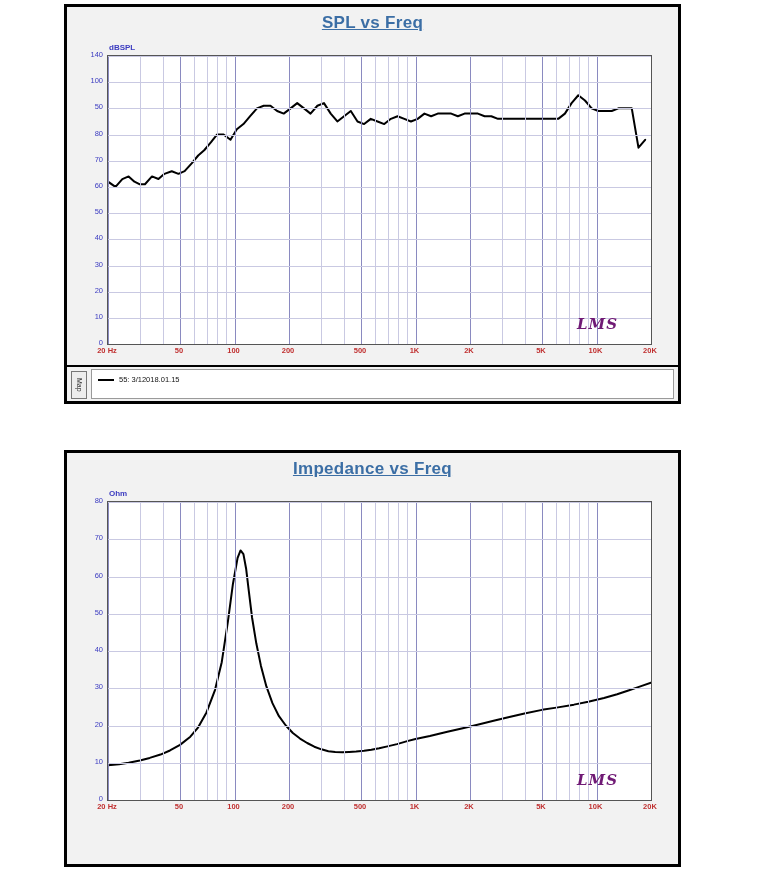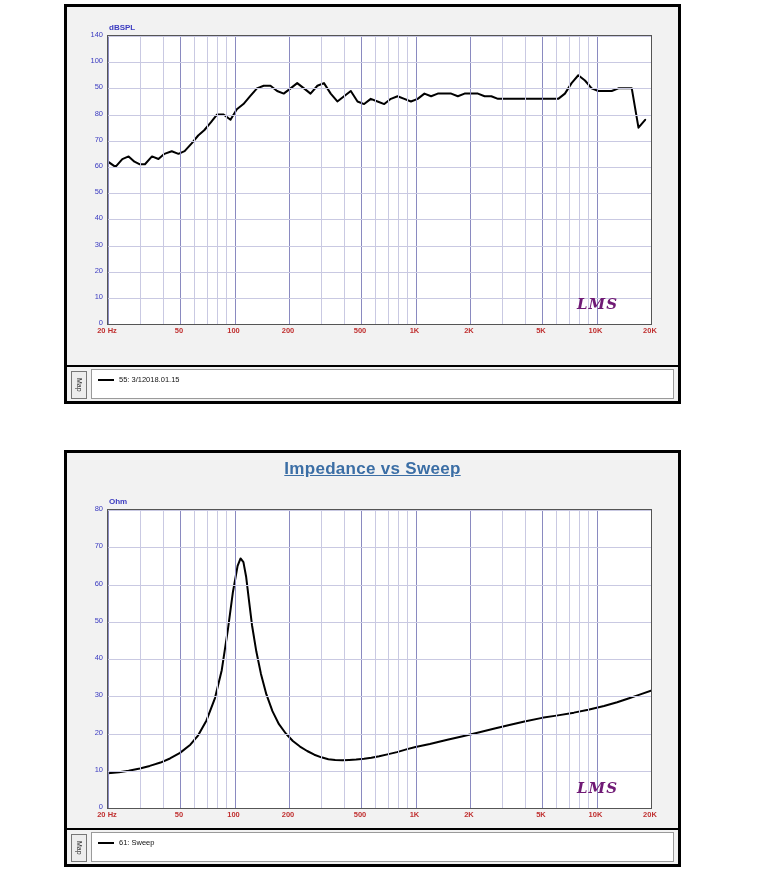--- a/index.html
+++ b/index.html
@@ -34,21 +34,21 @@
     color: #3b6ea5;
     text-decoration: underline;
     letter-spacing: 0.3px;
     padding-top: 6px;
     padding-bottom: 2px;
     font-family: "Liberation Sans", sans-serif;
   }
 
   .plot-wrap {
     position: relative;
-    margin: 16px auto;
+    margin: 8px auto;
     background: #f2f2f2;
   }
 
   .plot {
     position: absolute;
     background: #ffffff;
     border: 1px solid #555555;
     box-sizing: border-box;
     overflow: hidden;
   }
@@ -148,20 +148,21 @@
     margin-right: 5px;
   }
   svg { display: block; }
 </style>
 </head>
 <body>
 
 <div id="page">
 
   <div class="panel" id="panel-spl">
+    <div class="chart-title">SPL vs Freq</div>
 
     <div class="plot-wrap" id="wrap-spl" style="position:relative;height:320px;">
       <div class="ylabel-unit" style="left:42px;top:0px;">dBSPL</div>
       <div class="plot" id="plot-spl" style="left:40px; top:12px; width:545px; height:290px;">
         <svg id="svg-spl" width="545" height="290" viewBox="0 0 545 290" preserveAspectRatio="none">
             <path d="M0.00 125.67 L7.49 130.91 L14.33 123.05 L20.62 120.44 L26.45 125.67 L31.87 128.29 L36.95 128.29 L43.99 120.44 L50.45 123.05 L56.43 117.82 L63.75 115.20 L70.44 117.82 L76.61 115.20 L83.69 107.35 L90.19 99.49 L96.20 94.25 L102.84 86.40 L108.97 78.55 L115.57 78.55 L122.48 83.78 L128.84 73.31 L135.42 68.07 L142.14 60.22 L148.93 52.36 L155.72 49.75 L162.47 49.75 L169.14 54.98 L175.72 57.60 L182.56 52.36 L189.20 47.13 L195.98 52.36 L202.53 57.60 L209.39 49.75 L215.96 47.13 L222.71 57.60 L229.36 65.45 L236.07 60.22 L242.80 54.98 L249.49 65.45 L256.11 68.07 L262.77 62.84 L269.56 65.45 L276.27 68.07 L282.88 62.84 L289.58 60.22 L296.30 62.84 L302.98 65.45 L309.68 62.84 L316.42 57.60 L323.08 60.22 L329.75 57.60 L336.45 57.60 L343.17 57.60 L349.87 60.22 L356.55 57.60 L363.25 57.60 L369.92 57.60 L376.63 60.22 L383.32 60.22 L390.01 62.84 L396.70 62.84 L403.39 62.84 L410.08 62.84 L416.78 62.84 L423.46 62.84 L430.16 62.84 L436.84 62.84 L443.52 62.84 L450.21 62.84 L456.90 57.60 L463.59 47.13 L470.28 39.27 L476.97 44.51 L483.66 52.36 L490.34 54.98 L497.03 54.98 L503.71 54.98 L510.40 52.36 L517.08 52.36 L523.77 52.36 L530.46 91.64 L537.16 83.78 L543.00 NaN" fill="none" stroke="#000000" stroke-width="2" stroke-linejoin="round" stroke-linecap="round"></path>
           </svg>
       <div class="gridline-v" style="left: 0px;"></div>
           <div class="gridline-v" style="left: 31.9px;"></div>
           <div class="gridline-v" style="left: 54.5px;"></div>
@@ -242,21 +243,21 @@
       <div class="legend-map">Map</div>
       <div class="legend-box">
         <div class="legend-entry">
           <span class="legend-swatch"></span><span>55:  3/12018.01.15</span>
         </div>
       </div>
     </div>
   </div>
 
   <div class="panel" id="panel-imp">
-    <div class="chart-title">Impedance vs Sweep</div>
+    <div class="chart-title">Impedance vs Freq</div>
 
     <div class="plot-wrap" id="wrap-imp" style="position:relative;height:335px;">
       <div class="ylabel-unit" style="left:42px;top:0px;">Ohm</div>
       <div class="plot" id="plot-imp" style="left:40px; top:12px; width:545px; height:300px;">
         <svg id="svg-imp" width="545" height="300" viewBox="0 0 545 300" preserveAspectRatio="none">
             <path d="M0.00 263.36 L10.99 262.24 L20.62 260.75 L31.87 258.51 L41.71 255.91 L52.50 252.56 L61.98 248.46 L72.03 242.87 L82.33 234.68 L90.19 225.36 L98.48 210.46 L106.98 188.11 L113.74 160.17 L119.96 119.20 L124.93 81.95 L129.60 55.88 L132.56 48.42 L135.42 52.15 L138.18 67.05 L140.85 89.40 L144.05 115.47 L148.34 141.55 L152.96 163.90 L158.39 184.39 L164.44 201.15 L170.95 214.19 L177.79 223.50 L184.84 230.95 L191.99 236.54 L199.17 241.01 L206.32 244.73 L213.39 247.34 L220.36 249.20 L227.20 249.95 L234.50 250.32 L241.17 249.95 L248.16 249.57 L256.11 248.83 L263.33 247.71 L271.19 246.22 L279.48 244.36 L288.98 242.13 L299.23 239.14 L307.51 236.91 L321.85 233.93 L339.39 229.83 L353.72 226.48 L369.49 222.75 L385.59 218.66 L401.36 214.93 L416.49 211.58 L434.03 207.86 L448.36 205.62 L465.90 202.64 L480.23 199.66 L496.01 195.94 L509.14 192.21 L520.39 188.49 L530.22 185.13 L543.00 180.66" fill="none" stroke="#000000" stroke-width="2" stroke-linejoin="round" stroke-linecap="round"></path>
           </svg>
       <div class="gridline-v" style="left: 0px;"></div>
           <div class="gridline-v" style="left: 31.9px;"></div>
           <div class="gridline-v" style="left: 54.5px;"></div>
@@ -320,23 +321,15 @@
         <div class="xtick" style="left: 149.5px; top: 313px;">100</div>
         <div class="xtick" style="left: 204px; top: 313px;">200</div>
         <div class="xtick" style="left: 276px; top: 313px;">500</div>
         <div class="xtick" style="left: 330.5px; top: 313px;">1K</div>
         <div class="xtick" style="left: 385px; top: 313px;">2K</div>
         <div class="xtick" style="left: 457px; top: 313px;">5K</div>
         <div class="xtick" style="left: 511.5px; top: 313px;">10K</div>
         <div class="xtick" style="left: 566px; top: 313px;">20K</div>
       </div>
 
-    <div class="legend-bar">
-      <div class="legend-map">Map</div>
-      <div class="legend-box">
-        <div class="legend-entry">
-          <span class="legend-swatch"></span><span>61: Sweep</span>
-        </div>
-      </div>
-    </div>
   </div>
 
 </div>
 
 </body></html>

